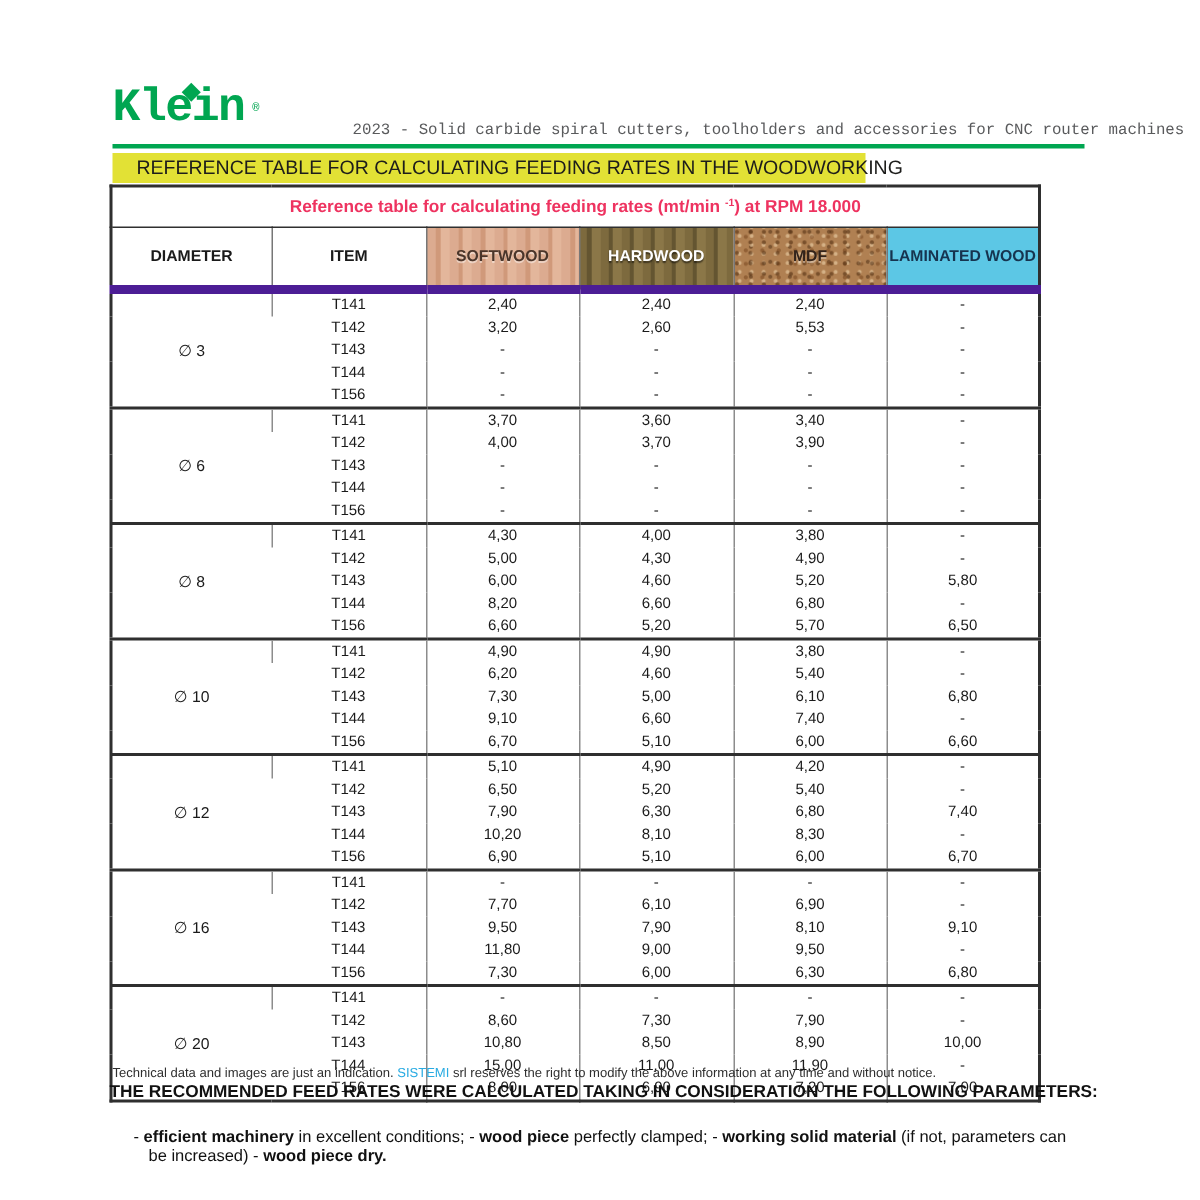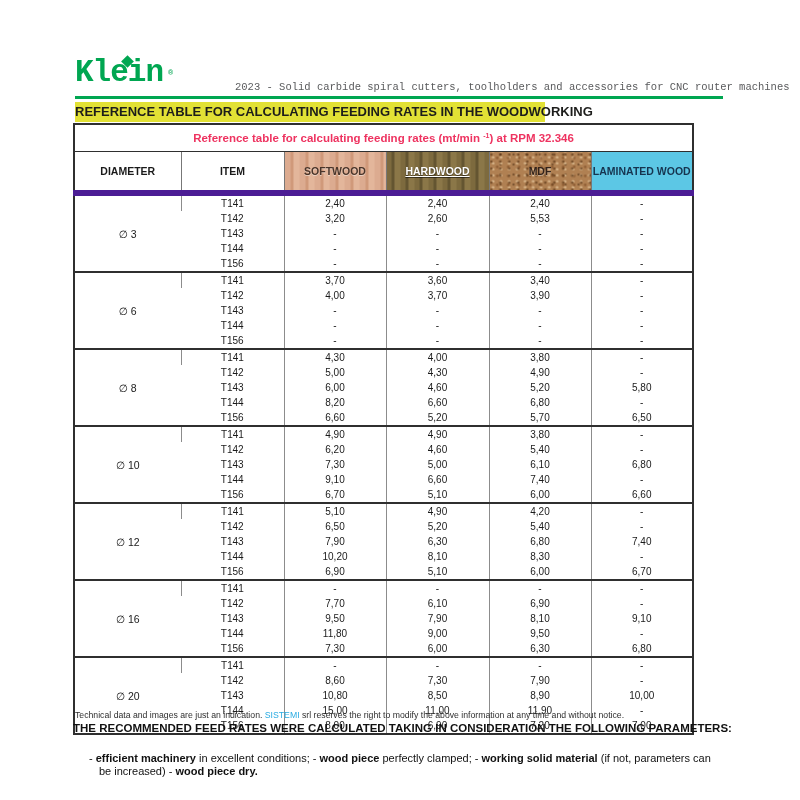--- a/index.html
+++ b/index.html
@@ -7,38 +7,38 @@
   .page{position:absolute;left:0;top:0;width:800px;height:800px;}
 
   
   .brand-row{position:absolute;left:75px;top:56px;height:40px;width:650px;font-family:Liberation Mono, monospace;}
   .logo{position:relative;display:inline-block;color:#00A651;font-weight:800;font-size:31px;line-height:34px;letter-spacing:-1px;}
   .logo-diamond{position:absolute;left:48px;top:1px;width:9px;height:9px;background:#00A651;transform:rotate(45deg);}
   .logo-reg{position:absolute;right:-10px;top:0;font-size:8px;font-weight:400;color:#00A651;letter-spacing:0;}
   .tagline{position:absolute;left:160px;bottom:3px;font-size:10.5px;color:#595a5c;white-space:nowrap;margin-top:40px;}
   .green-rule{position:absolute;left:75px;top:96px;width:648px;height:3px;background:#00A651;}
   .banner{position:absolute;left:75px;top:102px;width:470px;height:20px;line-height:20px;background:#e2e135;color:#1d1d1b;
-          font-size:13px;font-weight:700;padding:0 0;white-space:nowrap;}
+          font-size:13px;font-weight:400;padding:0 16px;white-space:nowrap;}
 
   
   table.feed{position:absolute;left:73px;top:123px;border-collapse:collapse;table-layout:fixed;
              border:2px solid #2f2f2f;background:#fff;}
   col.c-diam{width:107px;} col.c-item{width:103px;} col.c-soft{width:102px;}
   col.c-hard{width:103px;} col.c-mdf{width:102px;} col.c-lam{width:102px;}
   .title-row th{height:24px;font-size:11.5px;font-weight:700;color:#ee3360;text-align:center;
                 border-bottom:1px solid #2f2f2f;background:#fff;}
   .title-row sup{font-size:7px;vertical-align:4px;}
   tr.cols th{height:36px;font-size:10.5px;font-weight:700;text-align:center;vertical-align:middle;
              border-left:1px solid #777;border-bottom:6px solid #4c1d95;line-height:1.15;}
   tr.cols th:first-child{border-left:none;}
   th.h-plain{background:#fff;color:#1a1a1a;font-size:11px;}
   th.h-soft{color:#4a352a;text-shadow:0 1px 0 rgba(255,255,255,.45);
             background:repeating-linear-gradient(90deg,#dcab90 0 6px,#d0997a 6px 9px,#e3b69b 9px 15px);}
   th.h-hard{color:#fff;text-shadow:0 1px 1px rgba(0,0,0,.55);
-            background:repeating-linear-gradient(90deg,#7d6a3e 0 5px,#645531 5px 8px,#8b7748 8px 14px);text-decoration:underline;}
+            background:repeating-linear-gradient(90deg,#7d6a3e 0 5px,#645531 5px 8px,#8b7748 8px 14px);}
   th.h-mdf{color:#33231a;text-shadow:0 1px 0 rgba(255,255,255,.35);
            background-color:#b08052;
            background-image:radial-gradient(circle at 20% 30%,rgba(84,48,18,.6) 0 1px,transparent 1.7px),
                             radial-gradient(circle at 70% 60%,rgba(120,70,30,.55) 0 1px,transparent 1.7px),
                             radial-gradient(circle at 45% 80%,rgba(228,198,156,.7) 0 1px,transparent 1.6px),
                             radial-gradient(circle at 85% 20%,rgba(70,40,15,.5) 0 1px,transparent 1.6px);
            background-size:9px 7px,11px 9px,8px 6px,13px 10px;}
   th.h-lam{background:#5cc7e5;color:#16344f;}
   tbody td{height:15px;font-size:10px;text-align:center;vertical-align:middle;color:#1a1a1a;
            border-left:1px solid #8c8c8c;padding:0;}
@@ -77,21 +77,21 @@
     <colgroup>
       <col class="c-diam">
         <col class="c-item">
         <col class="c-soft">
       <col class="c-hard">
         <col class="c-mdf">
         <col class="c-lam">
     </colgroup>
     <thead>
       <tr class="title-row">
-        <th colspan="6"><span>Reference table for calculating feeding rates (mt/min </span><sup>-1</sup><span>) at RPM 32.346</span></th>
+        <th colspan="6"><span>Reference table for calculating feeding rates (mt/min </span><sup>-1</sup><span>) at RPM 18.000</span></th>
       </tr>
       <tr class="cols">
         <th class="h-plain">DIAMETER</th>
         <th class="h-plain">ITEM</th>
         <th class="h-soft">SOFTWOOD</th>
         <th class="h-hard">HARDWOOD</th>
         <th class="h-mdf">MDF</th>
         <th class="h-lam">LAMINATED WOOD</th>
       </tr>
     </thead>

